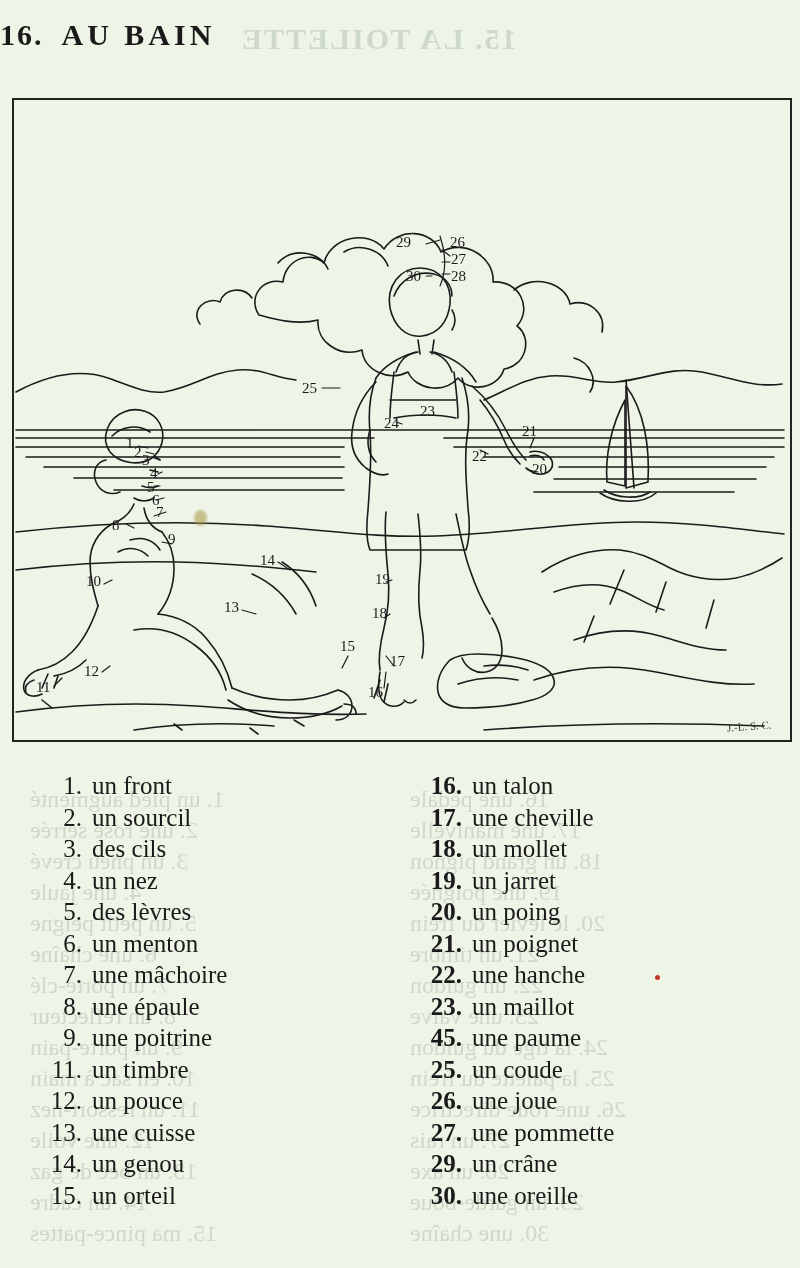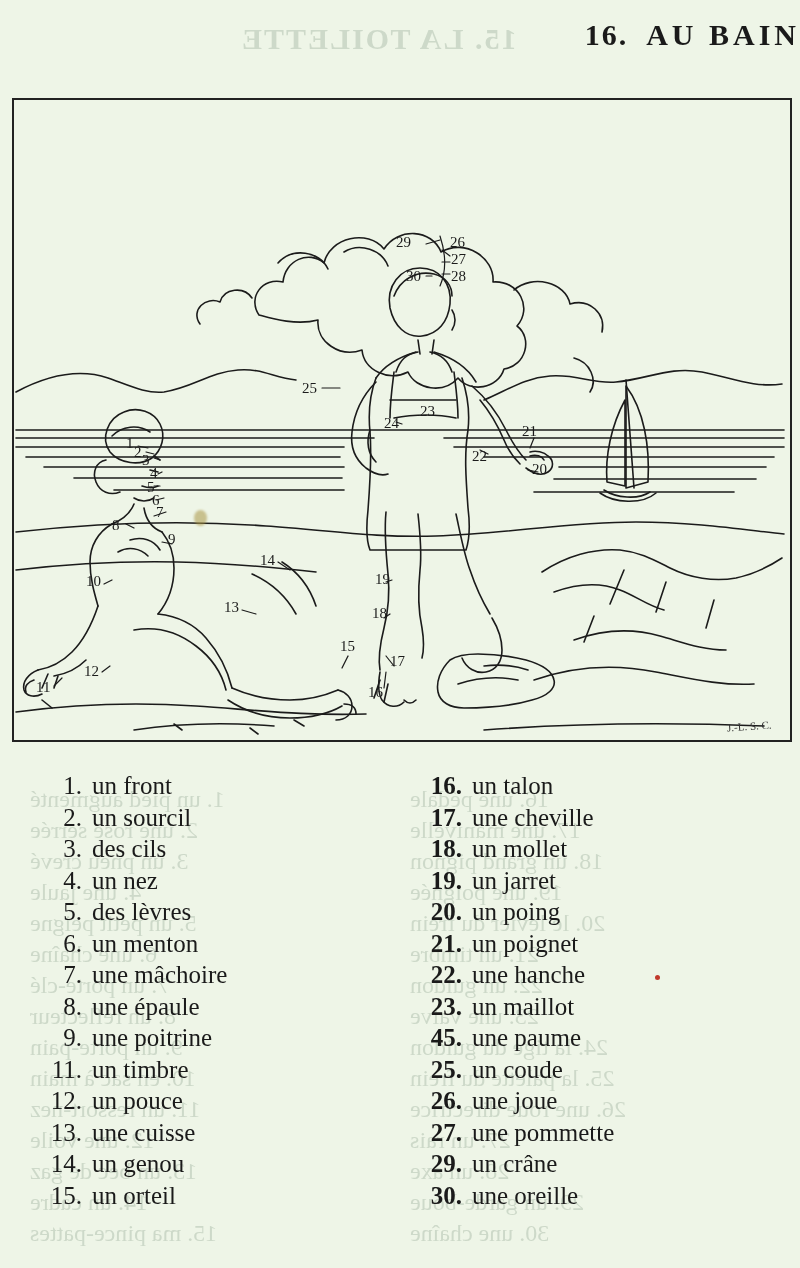--- a/index.html
+++ b/index.html
@@ -31,21 +31,21 @@
     pointer-events: none;
     user-select: none;
     white-space: nowrap;
   }
 
   .title {
     position: absolute;
     top: 18px;
     left: 0;
     width: 800px;
-    text-align: right;
+    text-align: left;
     font-size: 30px;
     font-weight: bold;
     letter-spacing: 2px;
     font-family: "Liberation Serif", serif;
   }
   .title .num { margin-right: 18px; }
   .title .tword { letter-spacing: 4px; }
 
   .plate {
     position: absolute;

